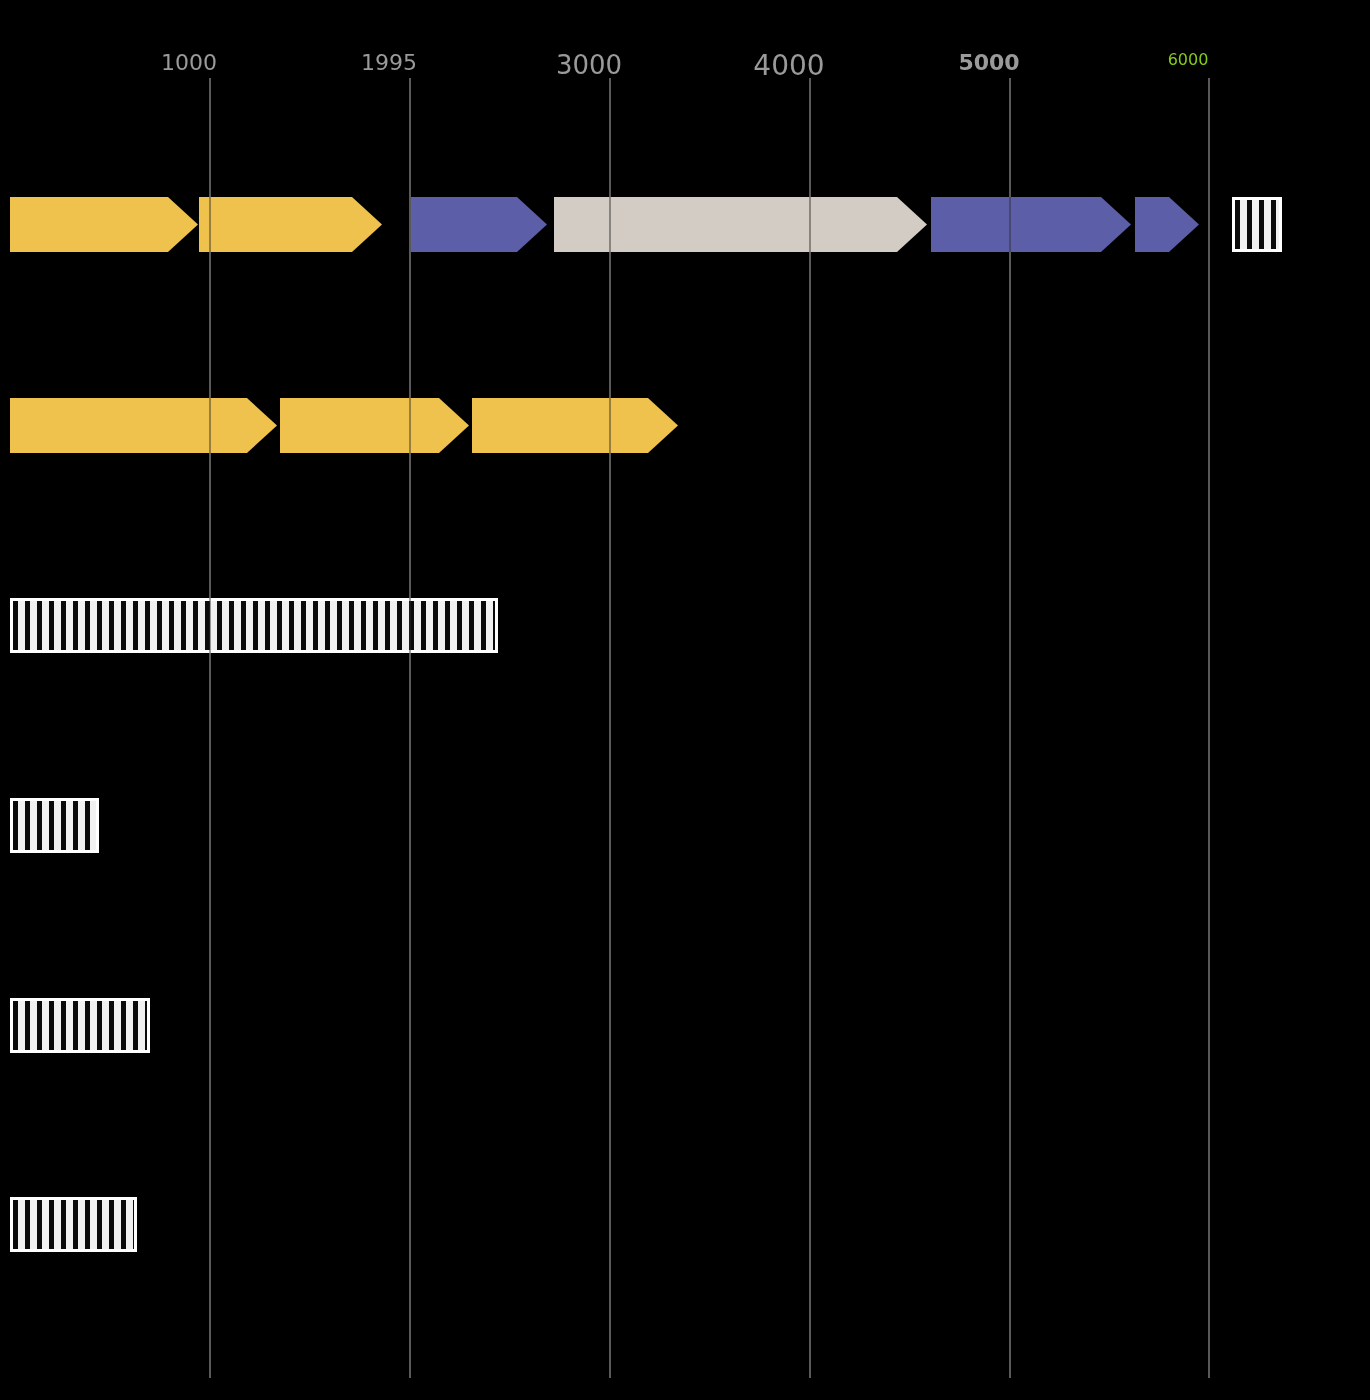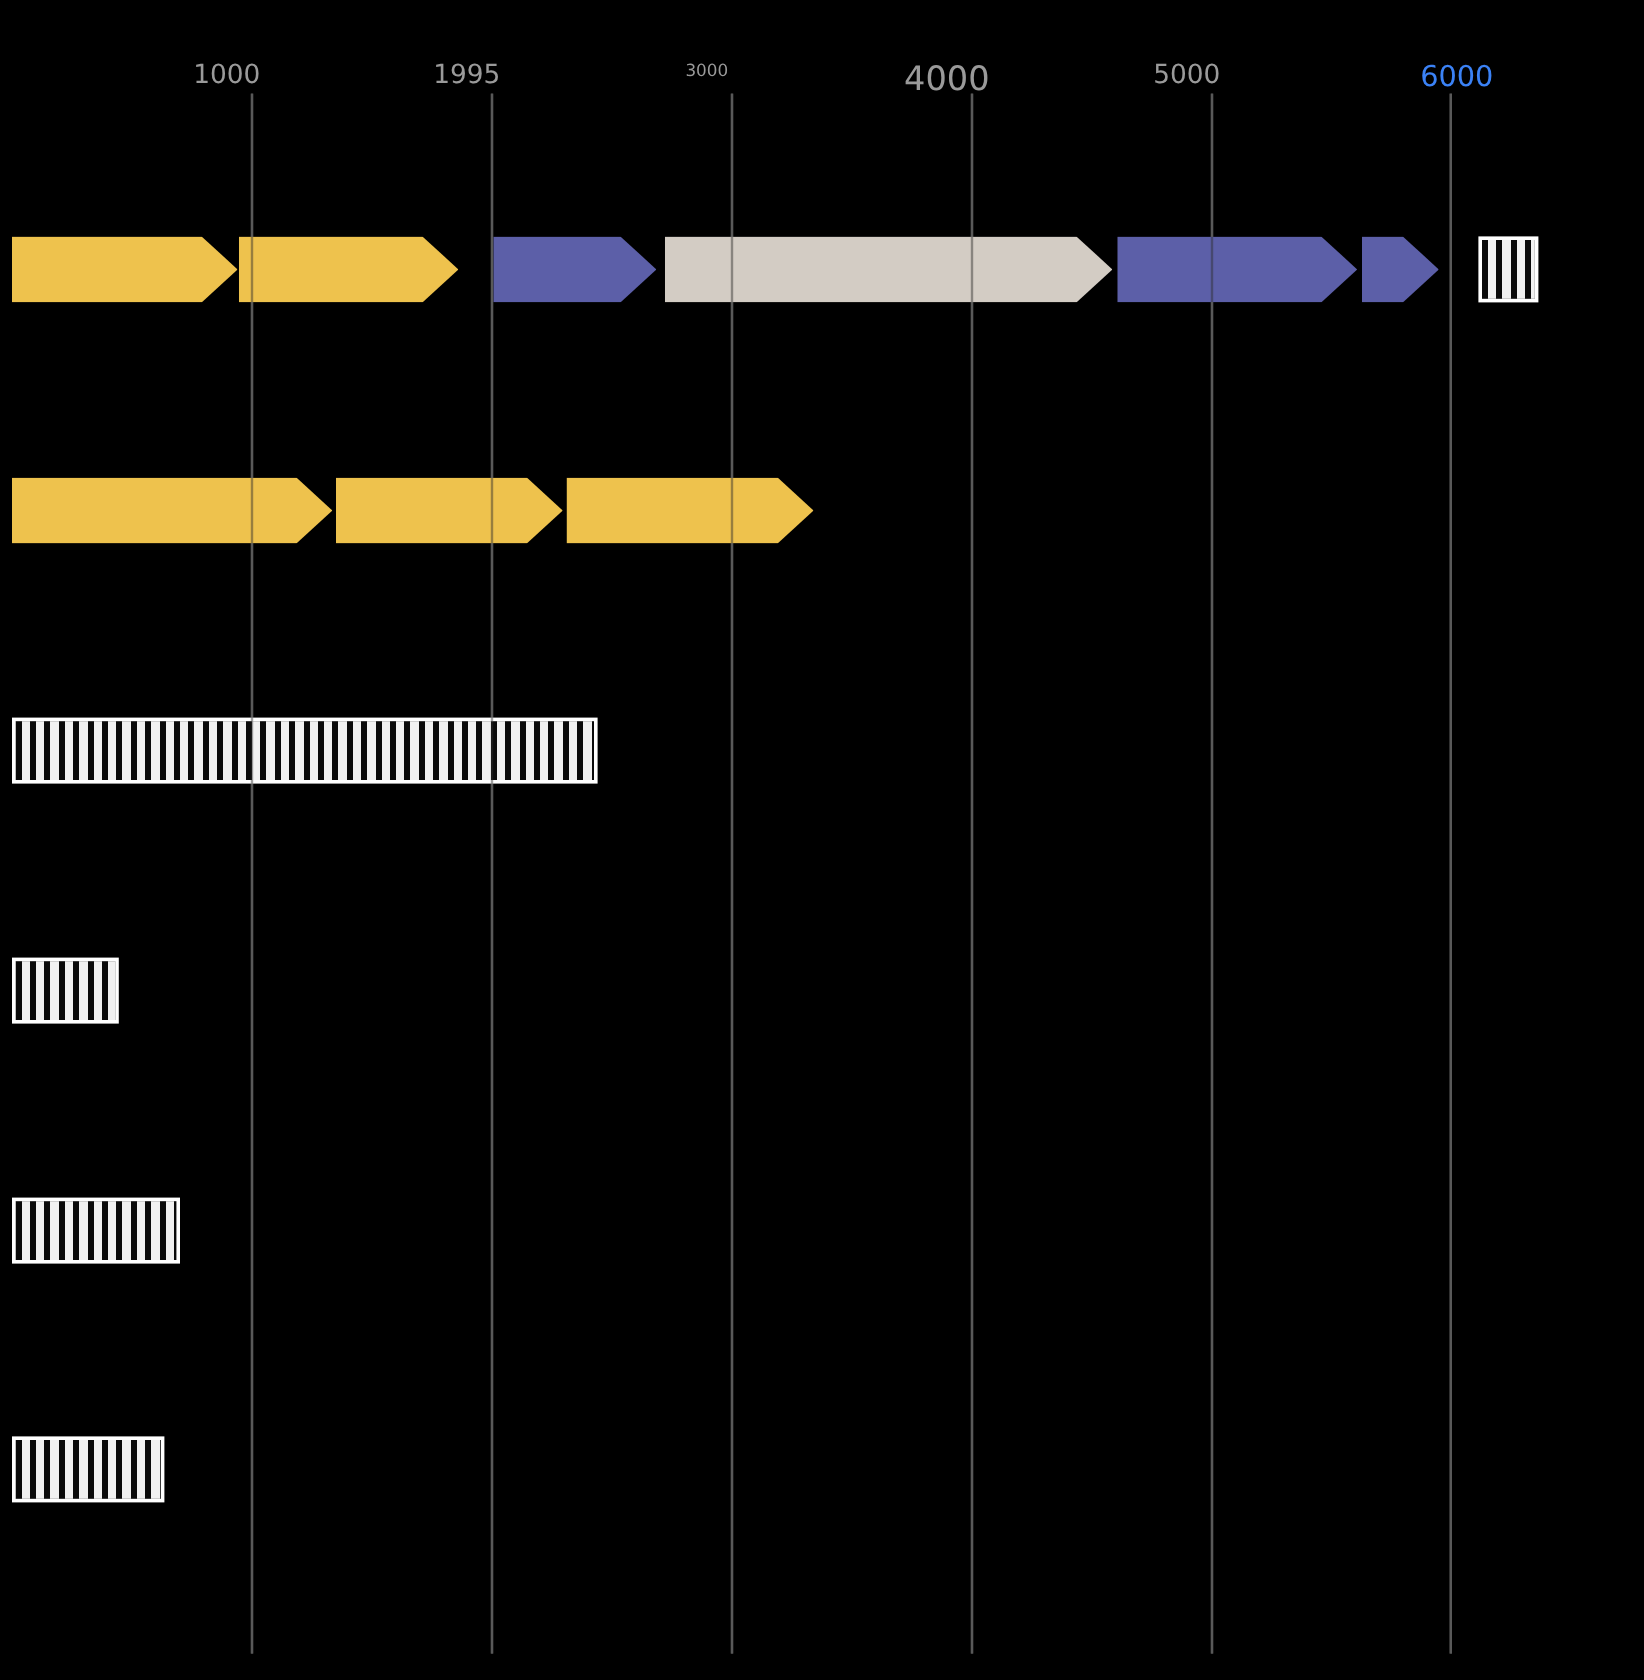--- a/index.html
+++ b/index.html
@@ -57,18 +57,18 @@
       <div class="gridline-overlay" style="left: 209px; top: 78px; height: 1300px; background: rgba(45, 45, 45, 0.45);"></div>
       <div class="gridline-overlay" style="left: 409px; top: 78px; height: 1300px; background: rgba(45, 45, 45, 0.45);"></div>
       <div class="gridline-overlay" style="left: 609px; top: 78px; height: 1300px; background: rgba(45, 45, 45, 0.45);"></div>
       <div class="gridline-overlay" style="left: 809px; top: 78px; height: 1300px; background: rgba(45, 45, 45, 0.45);"></div>
       <div class="gridline-overlay" style="left: 1009px; top: 78px; height: 1300px; background: rgba(45, 45, 45, 0.45);"></div>
       <div class="gridline-overlay" style="left: 1208px; top: 78px; height: 1300px; background: rgba(45, 45, 45, 0.45);"></div>
     </div>
   <div class="layer" id="tick-label-layer">
       <div class="tick-label" style="left: 189px; top: 52px; color: rgb(154, 154, 154); font-size: 22px;">1000</div>
       <div class="tick-label" style="left: 389px; top: 52px; color: rgb(154, 154, 154); font-size: 22px;">1995</div>
-      <div class="tick-label" style="left: 589px; top: 52px; color: rgb(154, 154, 154); font-size: 14px;">3000</div>
+      <div class="tick-label" style="left: 589px; top: 52px; color: rgb(154, 154, 154); font-size: 26px;">3000</div>
       <div class="tick-label" style="left: 789px; top: 52px; color: rgb(154, 154, 154); font-size: 28px;">4000</div>
-      <div class="tick-label" style="left: 989px; top: 52px; color: rgb(154, 154, 154); font-size: 22px;">5000</div>
-      <div class="tick-label" style="left: 1188px; top: 52px; color: #3b82f6; font-size: 24px; margin-left: 26px;">6000</div>
+      <div class="tick-label" style="left: 989px; top: 52px; color: rgb(154, 154, 154); font-size: 22px; font-weight: bold;">5000</div>
+      <div class="tick-label" style="left: 1188px; top: 52px; color: #84cc16; font-size: 16px;">6000</div>
     </div>
 </div>
 
 </body></html>

